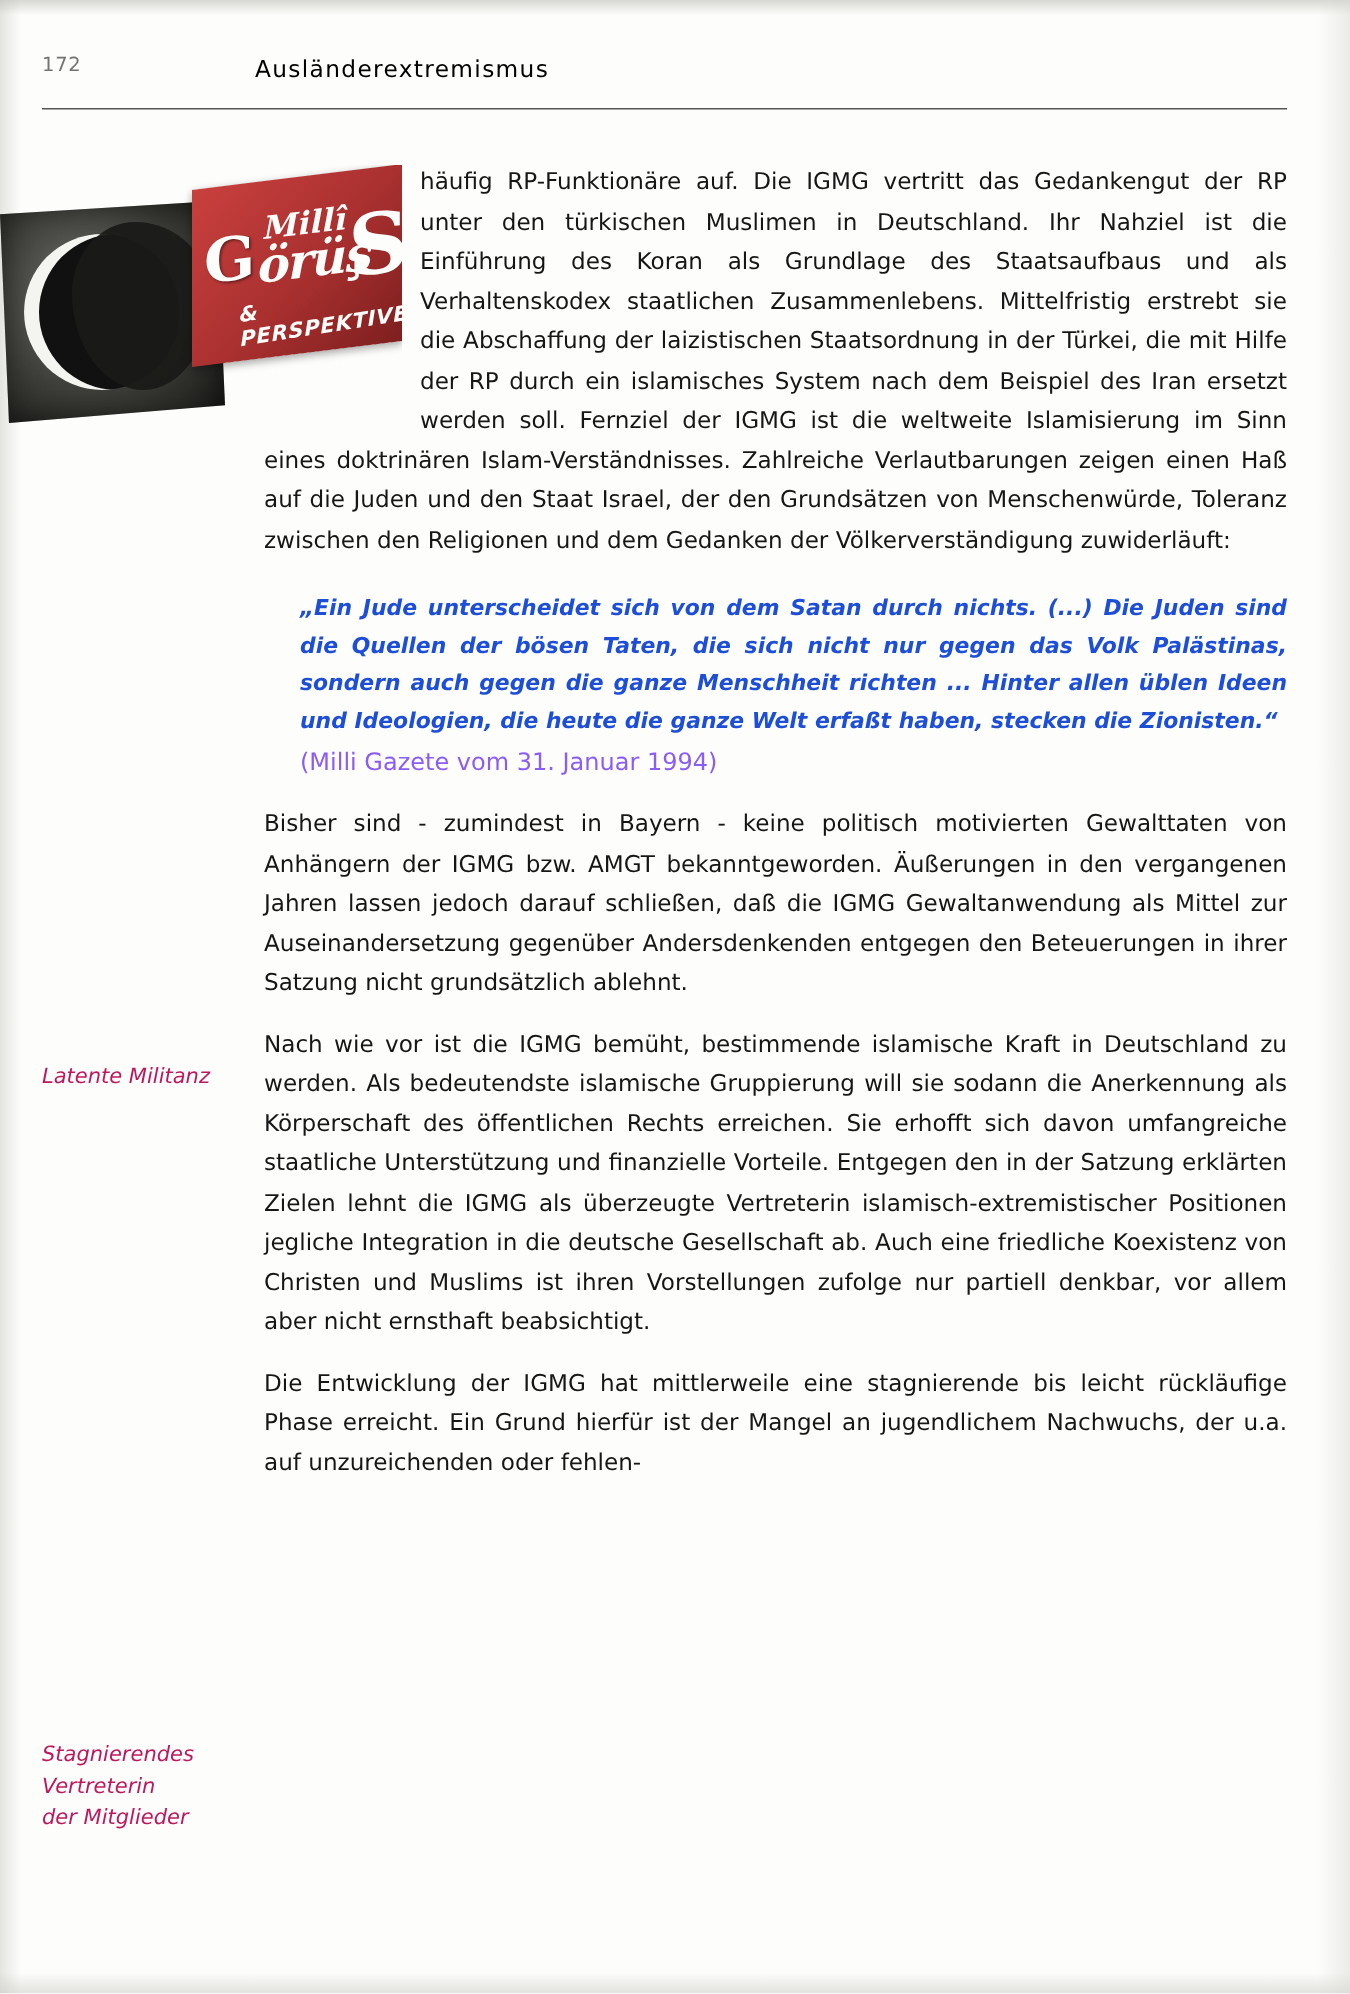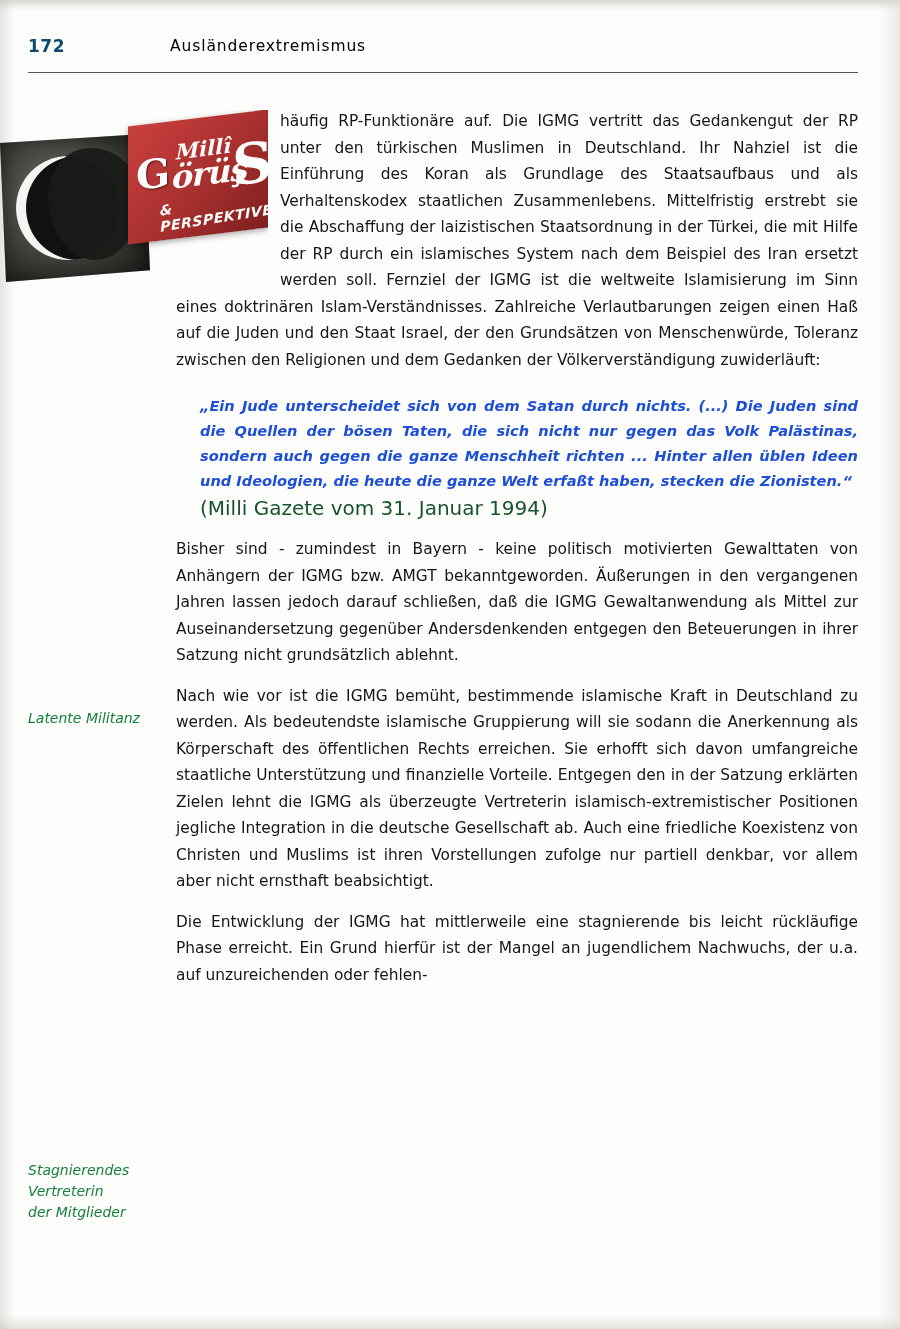--- a/index.html
+++ b/index.html
@@ -59,24 +59,24 @@
     position: absolute;
     left: 28px;
     right: 42px;
     top: 36px;
     height: 42px;
   }
   .page-number {
     position: absolute;
     left: 0;
     top: 0;
-    font-size: 17px;
-    font-weight: bold;
+    font-size: 13px;
+    font-weight: normal;
     letter-spacing: .5px;
-    color: #0c4a6e;
+    color: #737373;
   }
   .header-title {
     position: absolute;
     left: 142px;
     top: 1px;
     font-size: 15.5px;
     letter-spacing: .9px;
     color: #000000;
   }
   .header-rule {
@@ -89,21 +89,21 @@
 
   
   .margin-col {
     position: absolute;
     left: 28px;
     width: 140px;
   }
   .margin-note {
     font-size: 14px;
     font-style: italic;
-    color: #15803d;
+    color: #be185d;
     line-height: 21px;
     text-align: left;
   }
 
   .text-col {
     position: absolute;
     left: 176px;
     right: 42px;
     top: 108px;
   }
@@ -233,23 +233,23 @@
     margin: 6px 0 2px 24px;
     font-size: 14.6px;
     line-height: 25px;
     font-style: italic;
     font-weight: 600;
     text-align: justify;
     color: #1d4ed8;
   }
   .quote-source {
     margin: 3px 0 16px 24px;
-    font-size: 20px;
+    font-size: 16px;
     line-height: 24px;
-    color: #14532d;
+    color: #8b5cf6;
   }
 
   .clear { clear: both; }
 </style>
 </head>
 <body>
 
 <div class="page">
   <div class="top-edge"></div>
   <div class="bottom-edge"></div>

